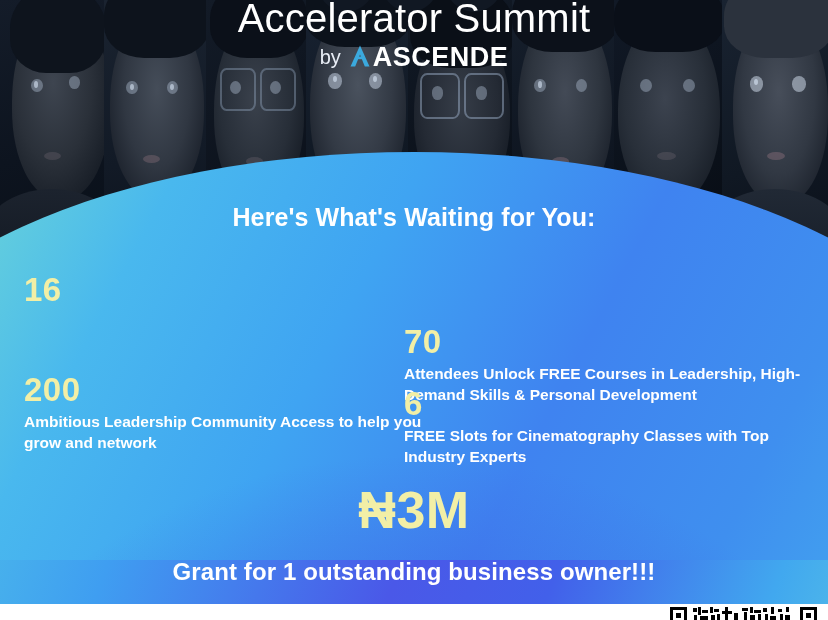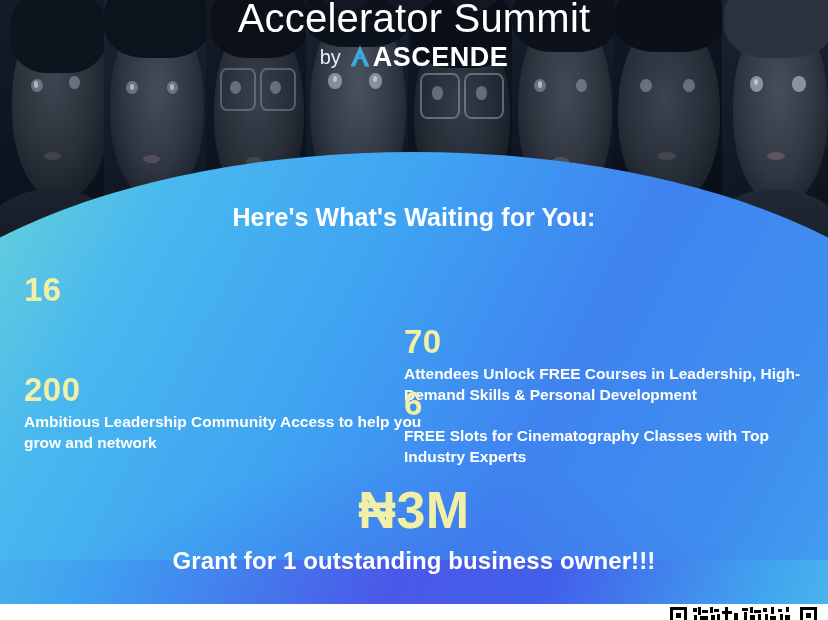--- a/index.html
+++ b/index.html
@@ -239,21 +239,21 @@
     text-align: center;
   }
   .grant .amount {
     font-size: 52px;
     font-weight: 700;
     color: #f2efa6;
     line-height: 1.05;
     letter-spacing: 0.5px;
   }
   .grant .caption {
-    margin-top: 9px;
+    margin-top: 20px;
     font-size: 24px;
     font-weight: 700;
     color: #ffffff;
     letter-spacing: 0.1px;
   }
 
   
   .footer {
     position: absolute;
     left: 0;

